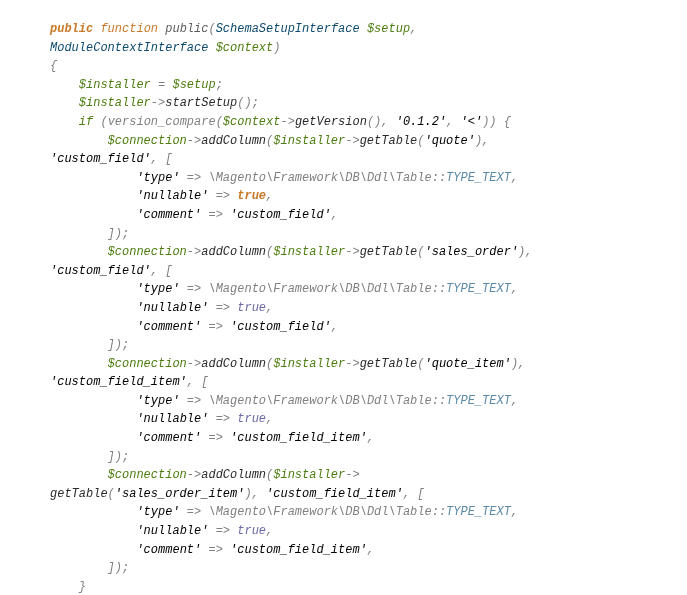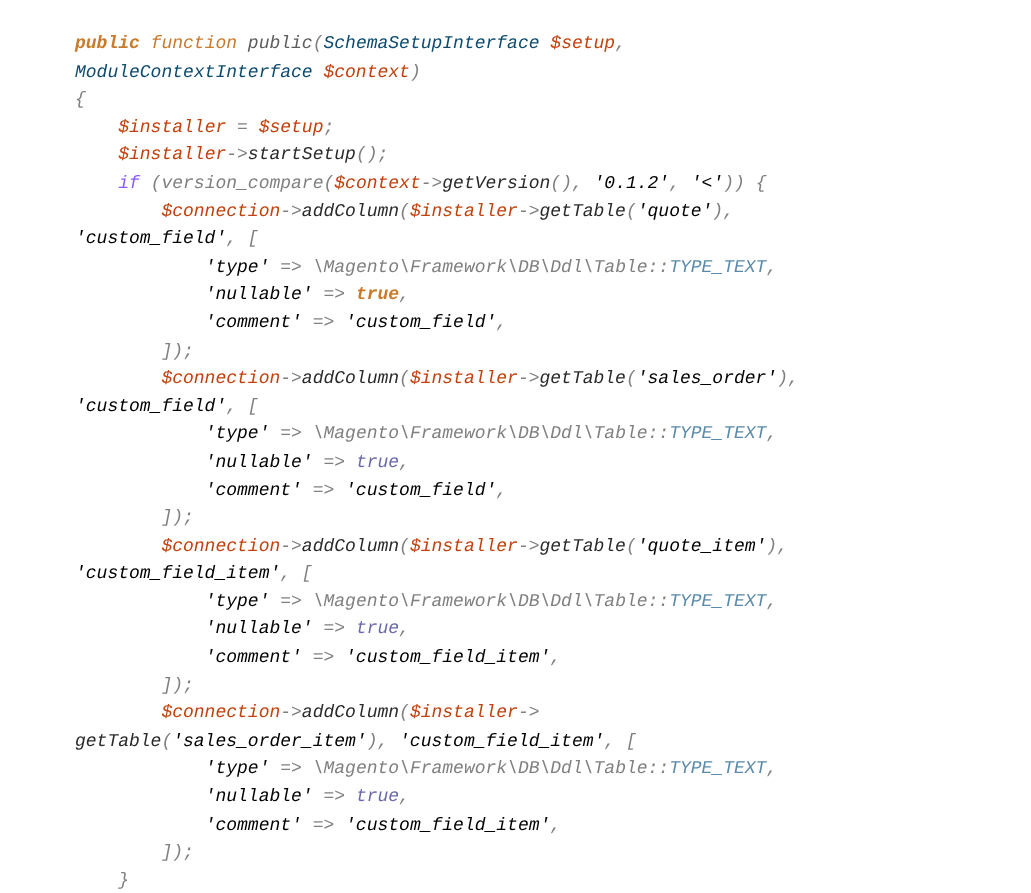--- a/index.html
+++ b/index.html
@@ -13,25 +13,25 @@
       color: #5c5c5c;
     }
     .code-container {
       padding: 20px 0 0 50px;
       white-space: pre;
     }
     .kw-public { color: #c97a2a; font-weight: bold; }
     .kw-function { color: #c97a2a; text-align: center; }
     .fn-name { color: #5c5c5c; font-style: italic; }
     .type { color: #0c4a6e; font-style: italic; }
-    .var { color: #c2410c; }
+    .var { color: #4d7c0f; }
     .brace { color: #808080; }
     .paren { color: #808080; }
     .arrow { color: #808080; }
-    .kw-if { color: #8b5cf6; }
+    .kw-if { color: #4d7c0f; }
     .method { color: #2a2a2a; font-style: italic; }
     .str { color: #000000; }
     .kw-true { color: #c97a2a; font-weight: bold; }
     .const { color: #5a8aa8; margin-top: 28px; }
     .ns { color: #808080; text-align: center; }
     .plain { color: #808080; }
     .comma { color: #808080; }
     .bracket { color: #808080; }
     .op { color: #808080; }
     .true-lit { color: #6a6aa8; }

